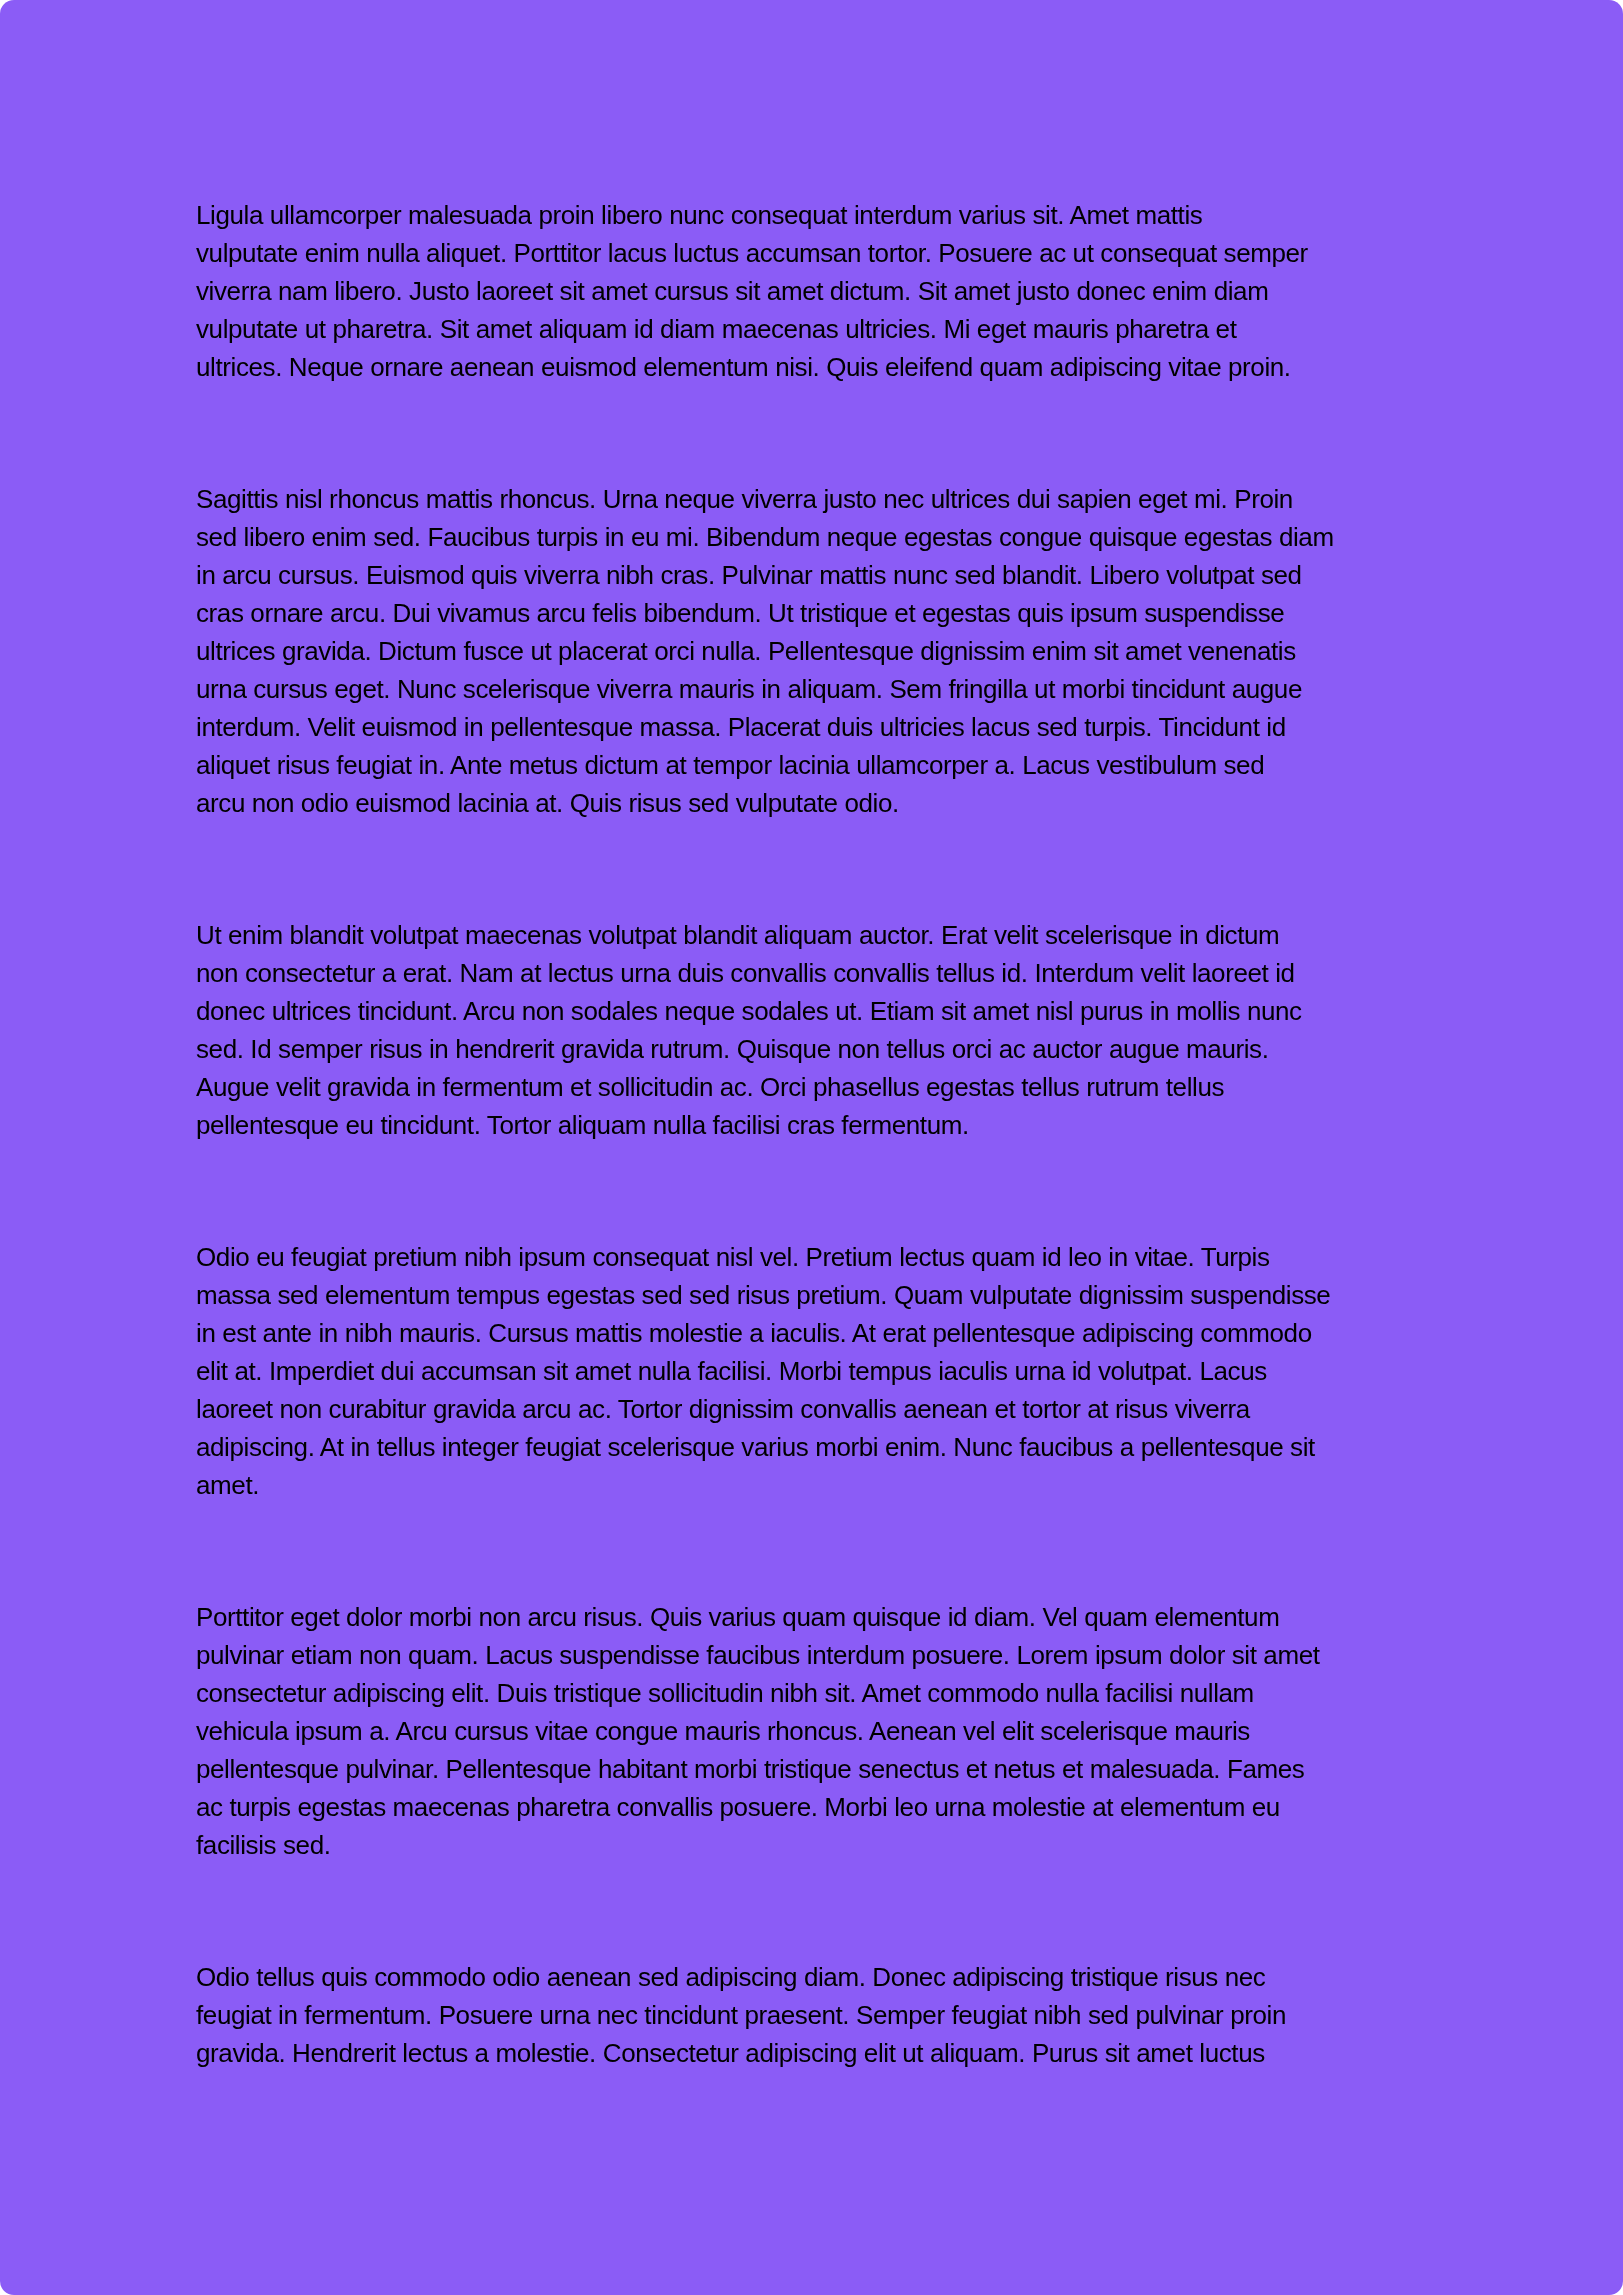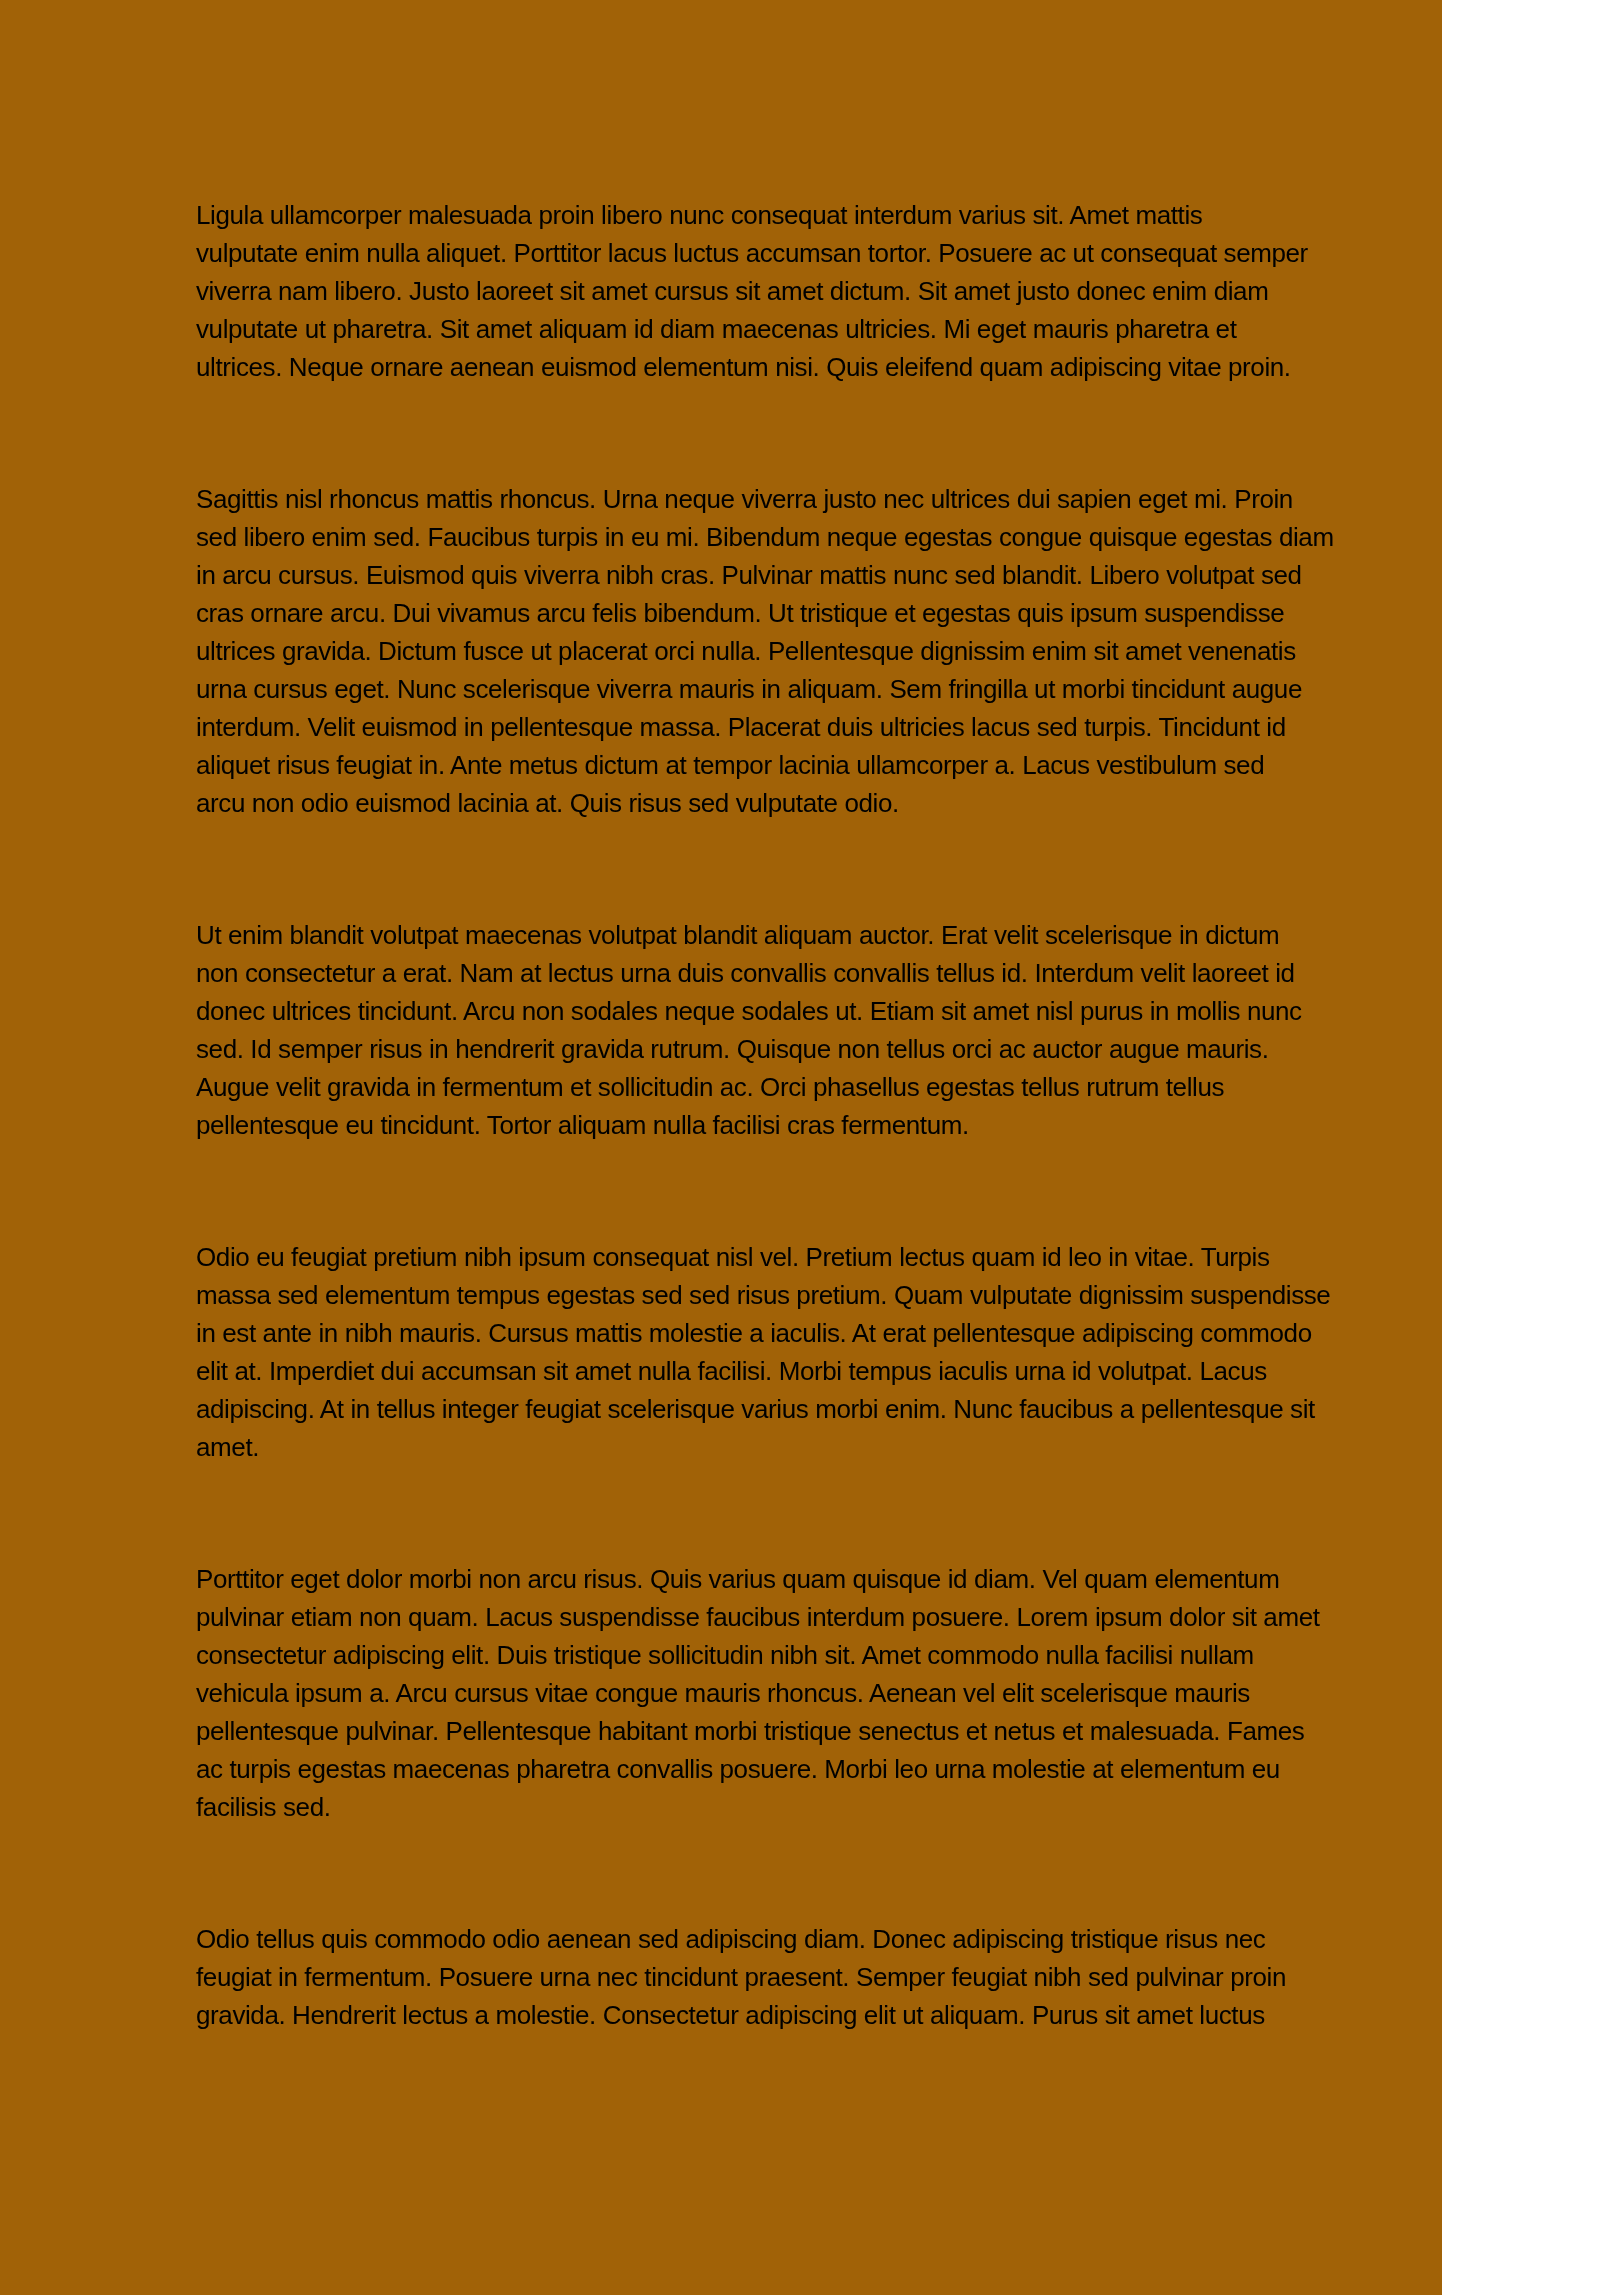--- a/index.html
+++ b/index.html
@@ -2,24 +2,25 @@
 <html style="font-size:10.5px"><head>
 <meta charset="utf-8">
 <style>
   html, body {
     margin: 0;
     padding: 0;
     background: #ffffff;
   }
   .page {
     position: relative;
-    width: 1442px;
+    width: 1623px;
     height: 2295px;
-    background: #a16207;
+    background: #8b5cf6;
     overflow: hidden;
+    border-radius: 14px;
   }
   .text-block {
     position: absolute;
     left: 196px;
     top: 196px;
     width: 1231px;
   }
   .paragraph {
     margin: 0 0 94px 0;
     padding: 0;
@@ -64,20 +65,21 @@
         <span class="text-line">donec ultrices tincidunt. Arcu non sodales neque sodales ut. Etiam sit amet nisl purus in mollis nunc</span>
         <span class="text-line">sed. Id semper risus in hendrerit gravida rutrum. Quisque non tellus orci ac auctor augue mauris.</span>
         <span class="text-line">Augue velit gravida in fermentum et sollicitudin ac. Orci phasellus egestas tellus rutrum tellus</span>
         <span class="text-line">pellentesque eu tincidunt. Tortor aliquam nulla facilisi cras fermentum.</span>
       </p>
       <p class="paragraph">
         <span class="text-line">Odio eu feugiat pretium nibh ipsum consequat nisl vel. Pretium lectus quam id leo in vitae. Turpis</span>
         <span class="text-line">massa sed elementum tempus egestas sed sed risus pretium. Quam vulputate dignissim suspendisse</span>
         <span class="text-line">in est ante in nibh mauris. Cursus mattis molestie a iaculis. At erat pellentesque adipiscing commodo</span>
         <span class="text-line">elit at. Imperdiet dui accumsan sit amet nulla facilisi. Morbi tempus iaculis urna id volutpat. Lacus</span>
+        <span class="text-line">laoreet non curabitur gravida arcu ac. Tortor dignissim convallis aenean et tortor at risus viverra</span>
         <span class="text-line">adipiscing. At in tellus integer feugiat scelerisque varius morbi enim. Nunc faucibus a pellentesque sit</span>
         <span class="text-line">amet.</span>
       </p>
       <p class="paragraph">
         <span class="text-line">Porttitor eget dolor morbi non arcu risus. Quis varius quam quisque id diam. Vel quam elementum</span>
         <span class="text-line">pulvinar etiam non quam. Lacus suspendisse faucibus interdum posuere. Lorem ipsum dolor sit amet</span>
         <span class="text-line">consectetur adipiscing elit. Duis tristique sollicitudin nibh sit. Amet commodo nulla facilisi nullam</span>
         <span class="text-line">vehicula ipsum a. Arcu cursus vitae congue mauris rhoncus. Aenean vel elit scelerisque mauris</span>
         <span class="text-line">pellentesque pulvinar. Pellentesque habitant morbi tristique senectus et netus et malesuada. Fames</span>
         <span class="text-line">ac turpis egestas maecenas pharetra convallis posuere. Morbi leo urna molestie at elementum eu</span>

